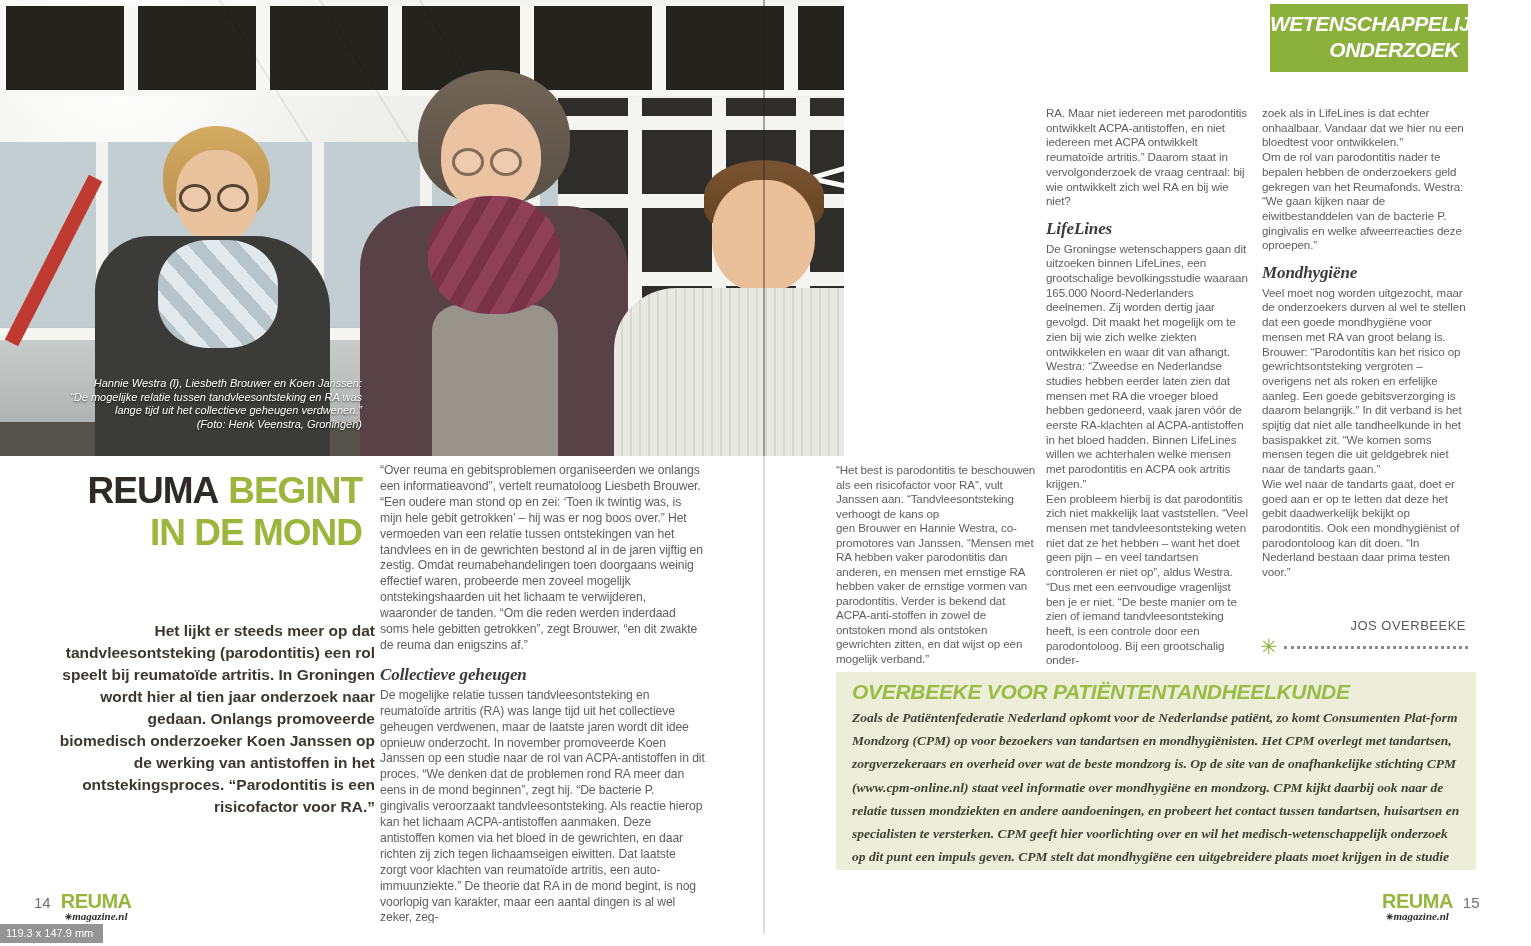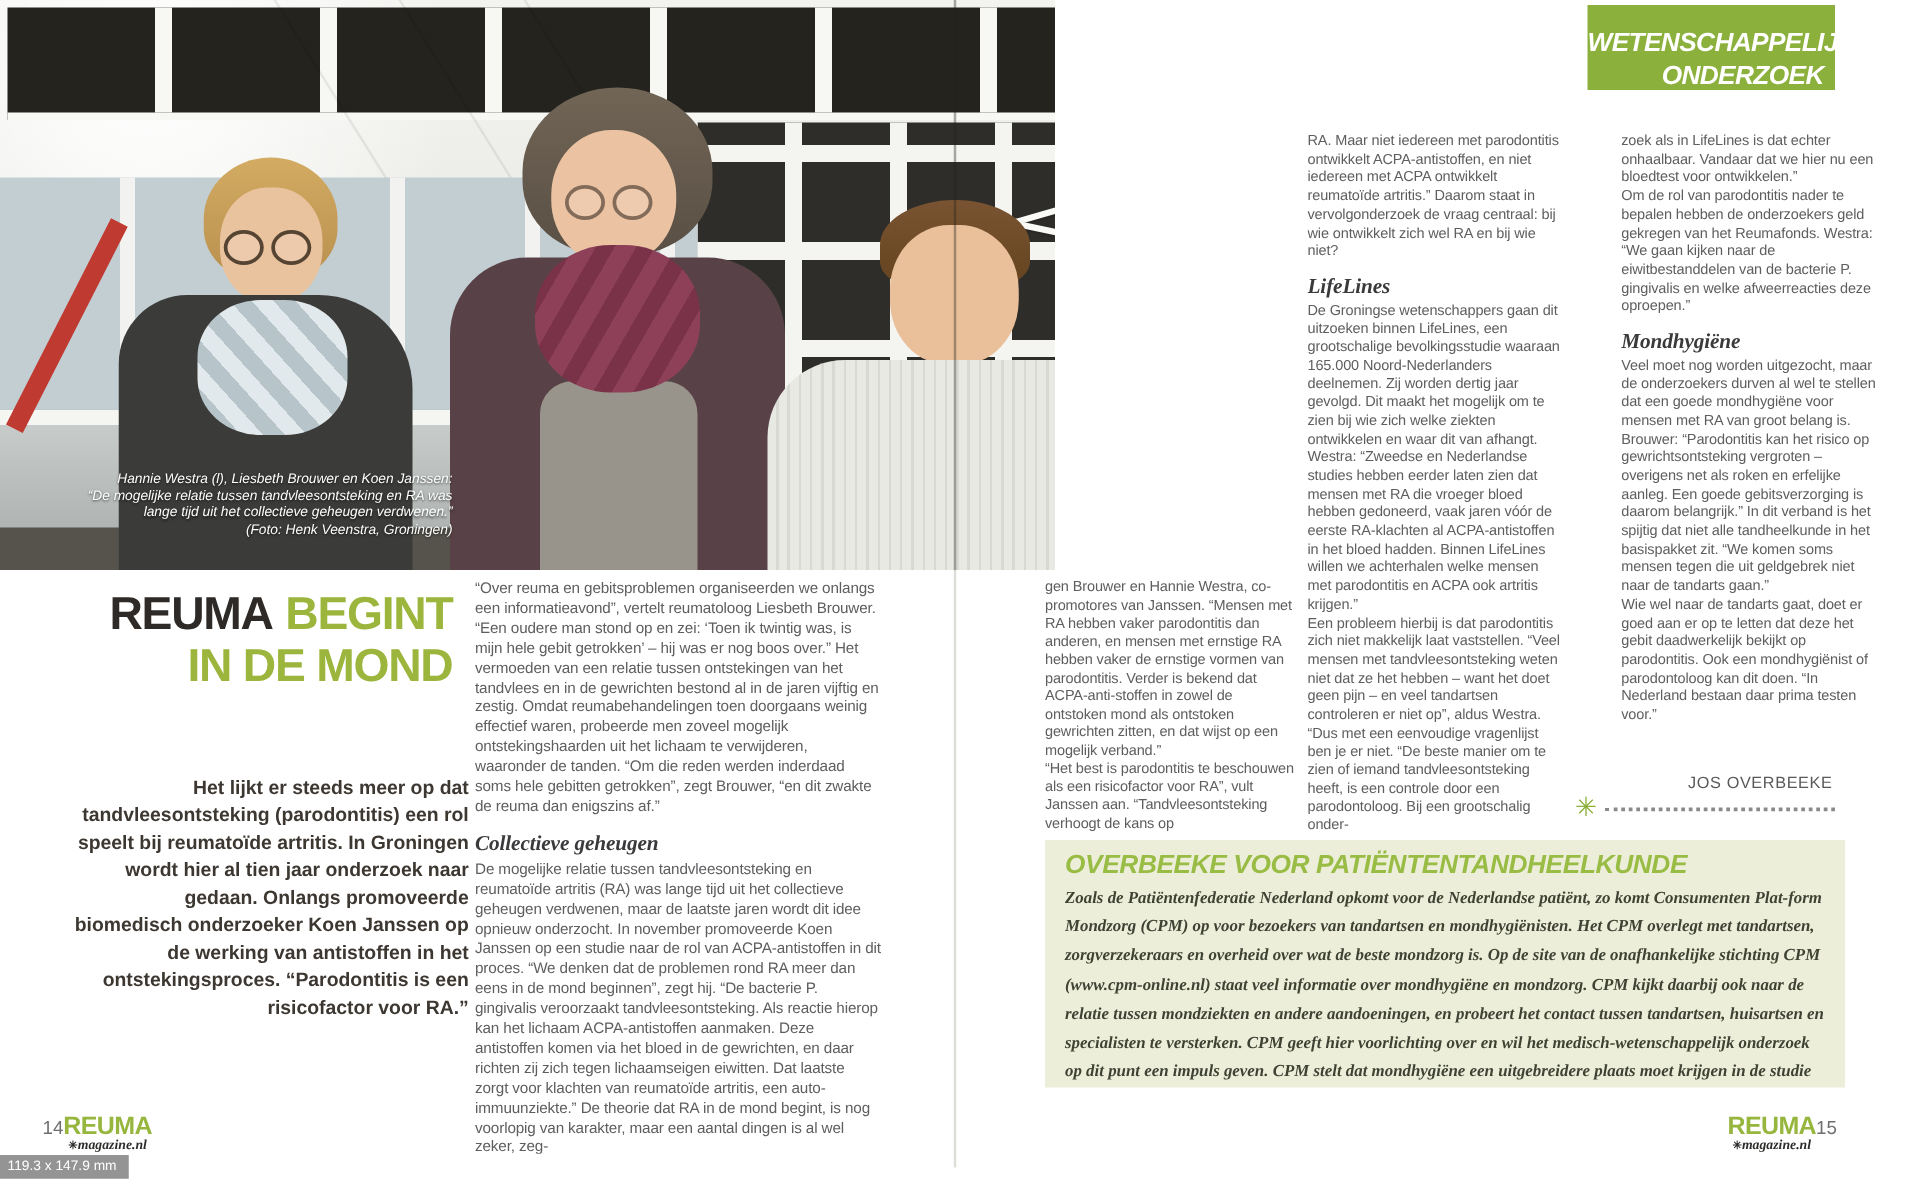--- a/index.html
+++ b/index.html
@@ -47,46 +47,46 @@
   .headline .green.l2{margin-left:10px;}
   .intro{position:absolute;left:58px;top:620px;width:317px;text-align:right;
         font-weight:700;font-size:15.5px;line-height:22px;color:#3d3731;}
 
   
   .col{position:absolute;color:#5e5e60;overflow:hidden;}
   .col p{margin:0;}
   .col1{left:380px;top:463px;width:325px;height:460px;font-size:12.2px;line-height:15.9px;letter-spacing:-.1px;}
   .col2{left:836px;top:463px;width:202px;height:206px;font-size:11.6px;line-height:14.5px;letter-spacing:-.1px;}
   .col3{left:1046px;top:106px;width:206px;height:562px;font-size:11.6px;line-height:14.7px;letter-spacing:-.1px;}
-  .col4{left:1262px;top:106px;width:206px;height:508px;font-size:11.6px;line-height:14.7px;letter-spacing:-.1px;margin-left:35px;}
+  .col4{left:1262px;top:106px;width:206px;height:508px;font-size:11.6px;line-height:14.7px;letter-spacing:-.1px;}
   .sect{font-family:"Liberation Serif",serif;font-style:italic;font-weight:700;
         font-size:17px;color:#3a3a3c;margin:13px 0 5px 0;}
 
   
   .banner{position:absolute;left:1270px;top:4px;width:198px;height:68px;background:#8bb03c;
-        color:#ffffff;text-align:right;padding:18px 9px 0 0;box-sizing:border-box;
+        color:#ffffff;text-align:right;padding:7px 9px 0 0;box-sizing:border-box;
         font-style:italic;font-weight:700;font-size:21px;line-height:26px;letter-spacing:-.5px;}
 
   
   .byline{position:absolute;left:1262px;top:618px;width:204px;text-align:right;
         font-size:13px;letter-spacing:.5px;color:#59595b;}
   .separator{position:absolute;left:1260px;top:636px;width:208px;display:flex;align-items:center;gap:6px;}
   .separator .ast{color:#8bb03c;font-size:21px;line-height:21px;}
   .dotline{flex:1;border-top:3px dotted #8a8a8a;height:0;margin-top:2px;}
 
   
   .infobox{position:absolute;left:836px;top:672px;width:640px;height:198px;background:#edeeda;
         box-sizing:border-box;padding:8px 16px;overflow:hidden;}
   .infobox h2{margin:0 0 2px 0;font-style:italic;font-weight:700;font-size:21px;
         letter-spacing:-.3px;color:#99bc45;}
   .infobox .ibody{font-family:"Liberation Serif",serif;font-style:italic;font-weight:700;
         font-size:13.5px;line-height:23.2px;color:#3e4233;}
 
   
-  .footer{position:absolute;top:891px;display:flex;align-items:flex-start;text-align:right;}
+  .footer{position:absolute;top:891px;display:flex;align-items:flex-start;gap:10px;text-align:right;}
   .footer .pnum{font-size:15px;color:#6f6f6f;margin-top:3px;}
   .brand{display:flex;flex-direction:column;align-items:center;}
   .brand .bname{font-weight:700;font-size:20px;letter-spacing:-.5px;color:#96b63e;line-height:20px;}
   .brand .bsub{font-family:"Liberation Serif",serif;font-style:italic;font-weight:700;
         font-size:11px;color:#2d2d2b;margin-top:-1px;}
   .brand .bsub .ast-sm{font-style:normal;font-size:9px;}
   .f-left{left:34px;}
   .f-right{left:1382px;}
 
   .size-overlay{position:absolute;left:0;top:924px;background:rgba(125,125,125,.82);color:#ffffff;
@@ -157,22 +157,22 @@
   </div>
   <div class="intro">Het lijkt er steeds meer op dat tandvleesontsteking (parodontitis) een rol speelt bij reumatoïde artritis. In Groningen wordt hier al tien jaar onderzoek naar gedaan. Onlangs promoveerde biomedisch onderzoeker Koen Janssen op de werking van antistoffen in het ontstekingsproces. “Parodontitis is een risicofactor voor RA.”</div>
 
   <div class="col col1">
     <p>“Over reuma en gebitsproblemen organiseerden we onlangs een informatieavond”, vertelt reumatoloog Liesbeth Brouwer. “Een oudere man stond op en zei: ‘Toen ik twintig was, is mijn hele gebit getrokken’ – hij was er nog boos over.” Het vermoeden van een relatie tussen ontstekingen van het tandvlees en in de gewrichten bestond al in de jaren vijftig en zestig. Omdat reumabehandelingen toen doorgaans weinig effectief waren, probeerde men zoveel mogelijk ontstekingshaarden uit het lichaam te verwijderen, waaronder de tanden. “Om die reden werden inderdaad soms hele gebitten getrokken”, zegt Brouwer, “en dit zwakte de reuma dan enigszins af.”</p>
     <div class="sect">Collectieve geheugen</div>
     <p>De mogelijke relatie tussen tandvleesontsteking en reumatoïde artritis (RA) was lange tijd uit het collectieve geheugen verdwenen, maar de laatste jaren wordt dit idee opnieuw onderzocht. In november promoveerde Koen Janssen op een studie naar de rol van ACPA-antistoffen in dit proces. “We denken dat de problemen rond RA meer dan eens in de mond beginnen”, zegt hij. “De bacterie P. gingivalis veroorzaakt tandvleesontsteking. Als reactie hierop kan het lichaam ACPA-antistoffen aanmaken. Deze antistoffen komen via het bloed in de gewrichten, en daar richten zij zich tegen lichaamseigen eiwitten. Dat laatste zorgt voor klachten van reumatoïde artritis, een auto-immuunziekte.” De theorie dat RA in de mond begint, is nog voorlopig van karakter, maar een aantal dingen is al wel zeker, zeg-</p>
   </div>
 
   <div class="col col2">
+    <p>“Het best is parodontitis te beschouwen als een risicofactor voor RA”, vult Janssen aan. “Tandvleesontsteking verhoogt de kans op</p>
     <p>gen Brouwer en Hannie Westra, co-promotores van Janssen. “Mensen met RA hebben vaker parodontitis dan anderen, en mensen met ernstige RA hebben vaker de ernstige vormen van parodontitis. Verder is bekend dat ACPA-anti-stoffen in zowel de ontstoken mond als ontstoken gewrichten zitten, en dat wijst op een mogelijk verband.”</p>
-    <p>“Het best is parodontitis te beschouwen als een risicofactor voor RA”, vult Janssen aan. “Tandvleesontsteking verhoogt de kans op</p>
   </div>
 
   <div class="col col3">
     <p>RA. Maar niet iedereen met parodontitis ontwikkelt ACPA-antistoffen, en niet iedereen met ACPA ontwikkelt reumatoïde artritis.” Daarom staat in vervolgonderzoek de vraag centraal: bij wie ontwikkelt zich wel RA en bij wie niet?</p>
     <div class="sect">LifeLines</div>
     <p>De Groningse wetenschappers gaan dit uitzoeken binnen LifeLines, een grootschalige bevolkingsstudie waaraan 165.000 Noord-Nederlanders deelnemen. Zij worden dertig jaar gevolgd. Dit maakt het mogelijk om te zien bij wie zich welke ziekten ontwikkelen en waar dit van afhangt. Westra: “Zweedse en Nederlandse studies hebben eerder laten zien dat mensen met RA die vroeger bloed hebben gedoneerd, vaak jaren vóór de eerste RA-klachten al ACPA-antistoffen in het bloed hadden. Binnen LifeLines willen we achterhalen welke mensen met parodontitis en ACPA ook artritis krijgen.”</p>
     <p>Een probleem hierbij is dat parodontitis zich niet makkelijk laat vaststellen. “Veel mensen met tandvleesontsteking weten niet dat ze het hebben – want het doet geen pijn – en veel tandartsen controleren er niet op”, aldus Westra. “Dus met een eenvoudige vragenlijst ben je er niet. “De beste manier om te zien of iemand tandvleesontsteking heeft, is een controle door een parodontoloog. Bij een grootschalig onder-</p>
   </div>
 
   <div class="col col4">

